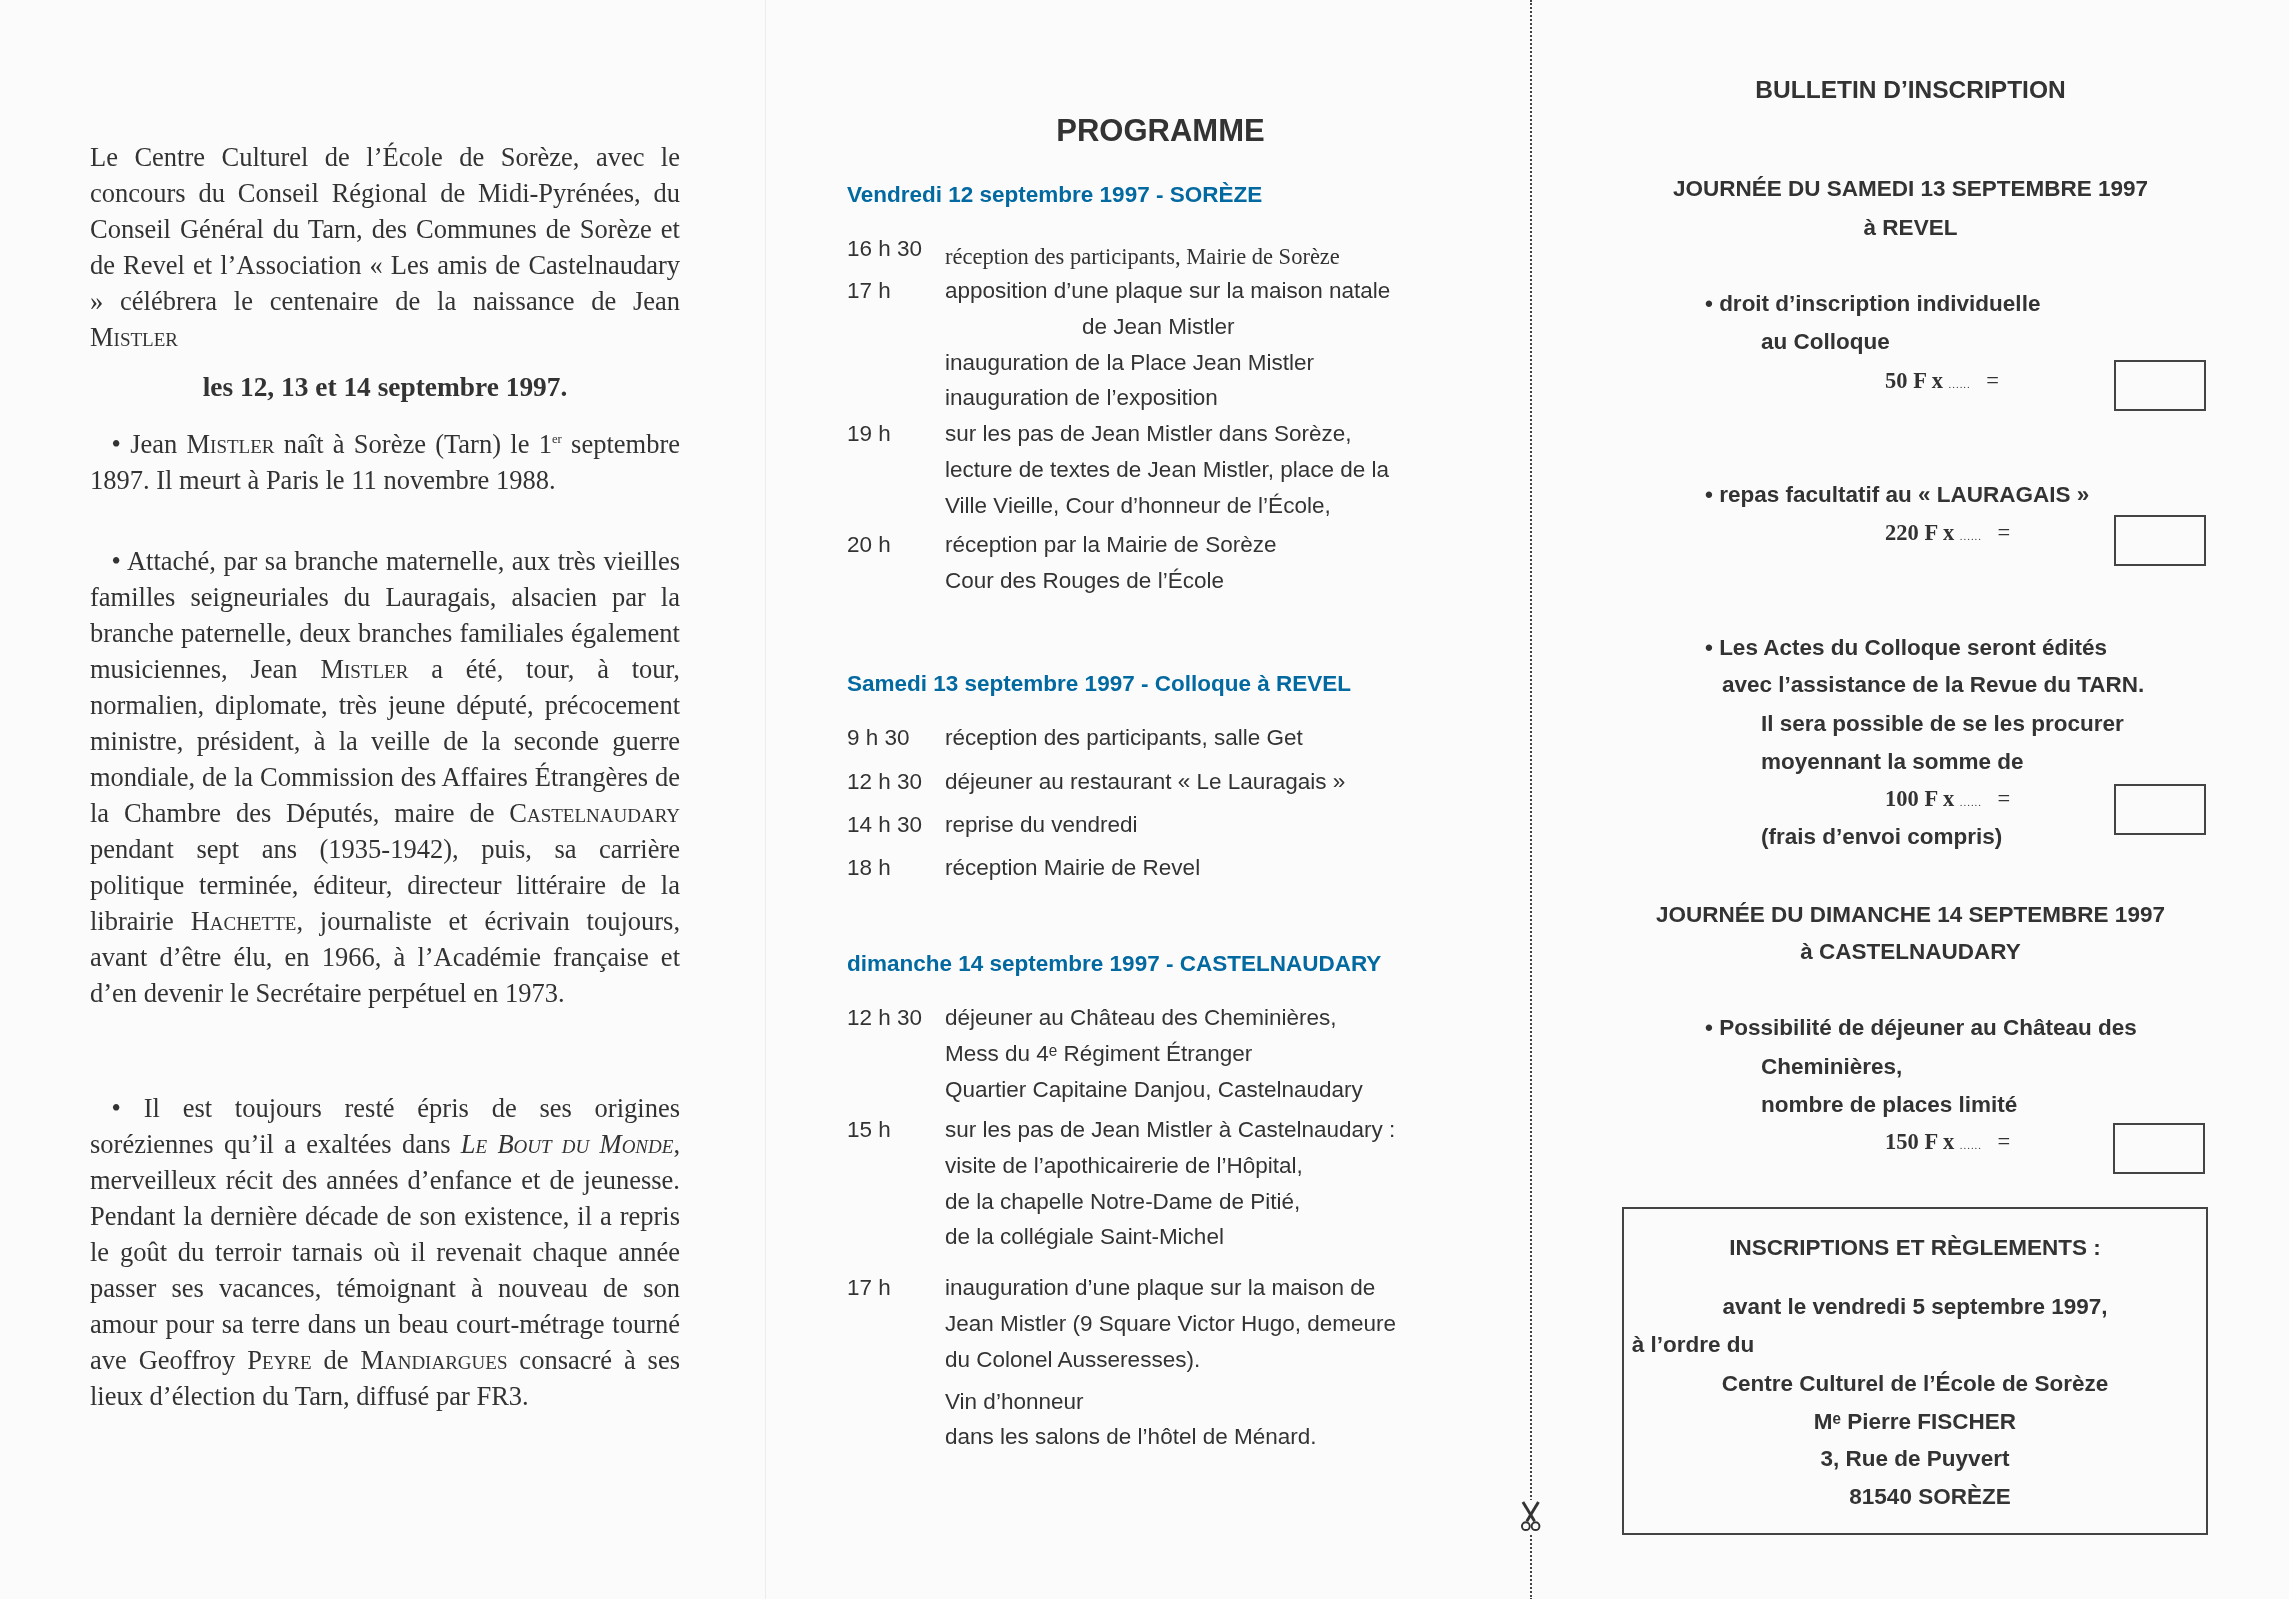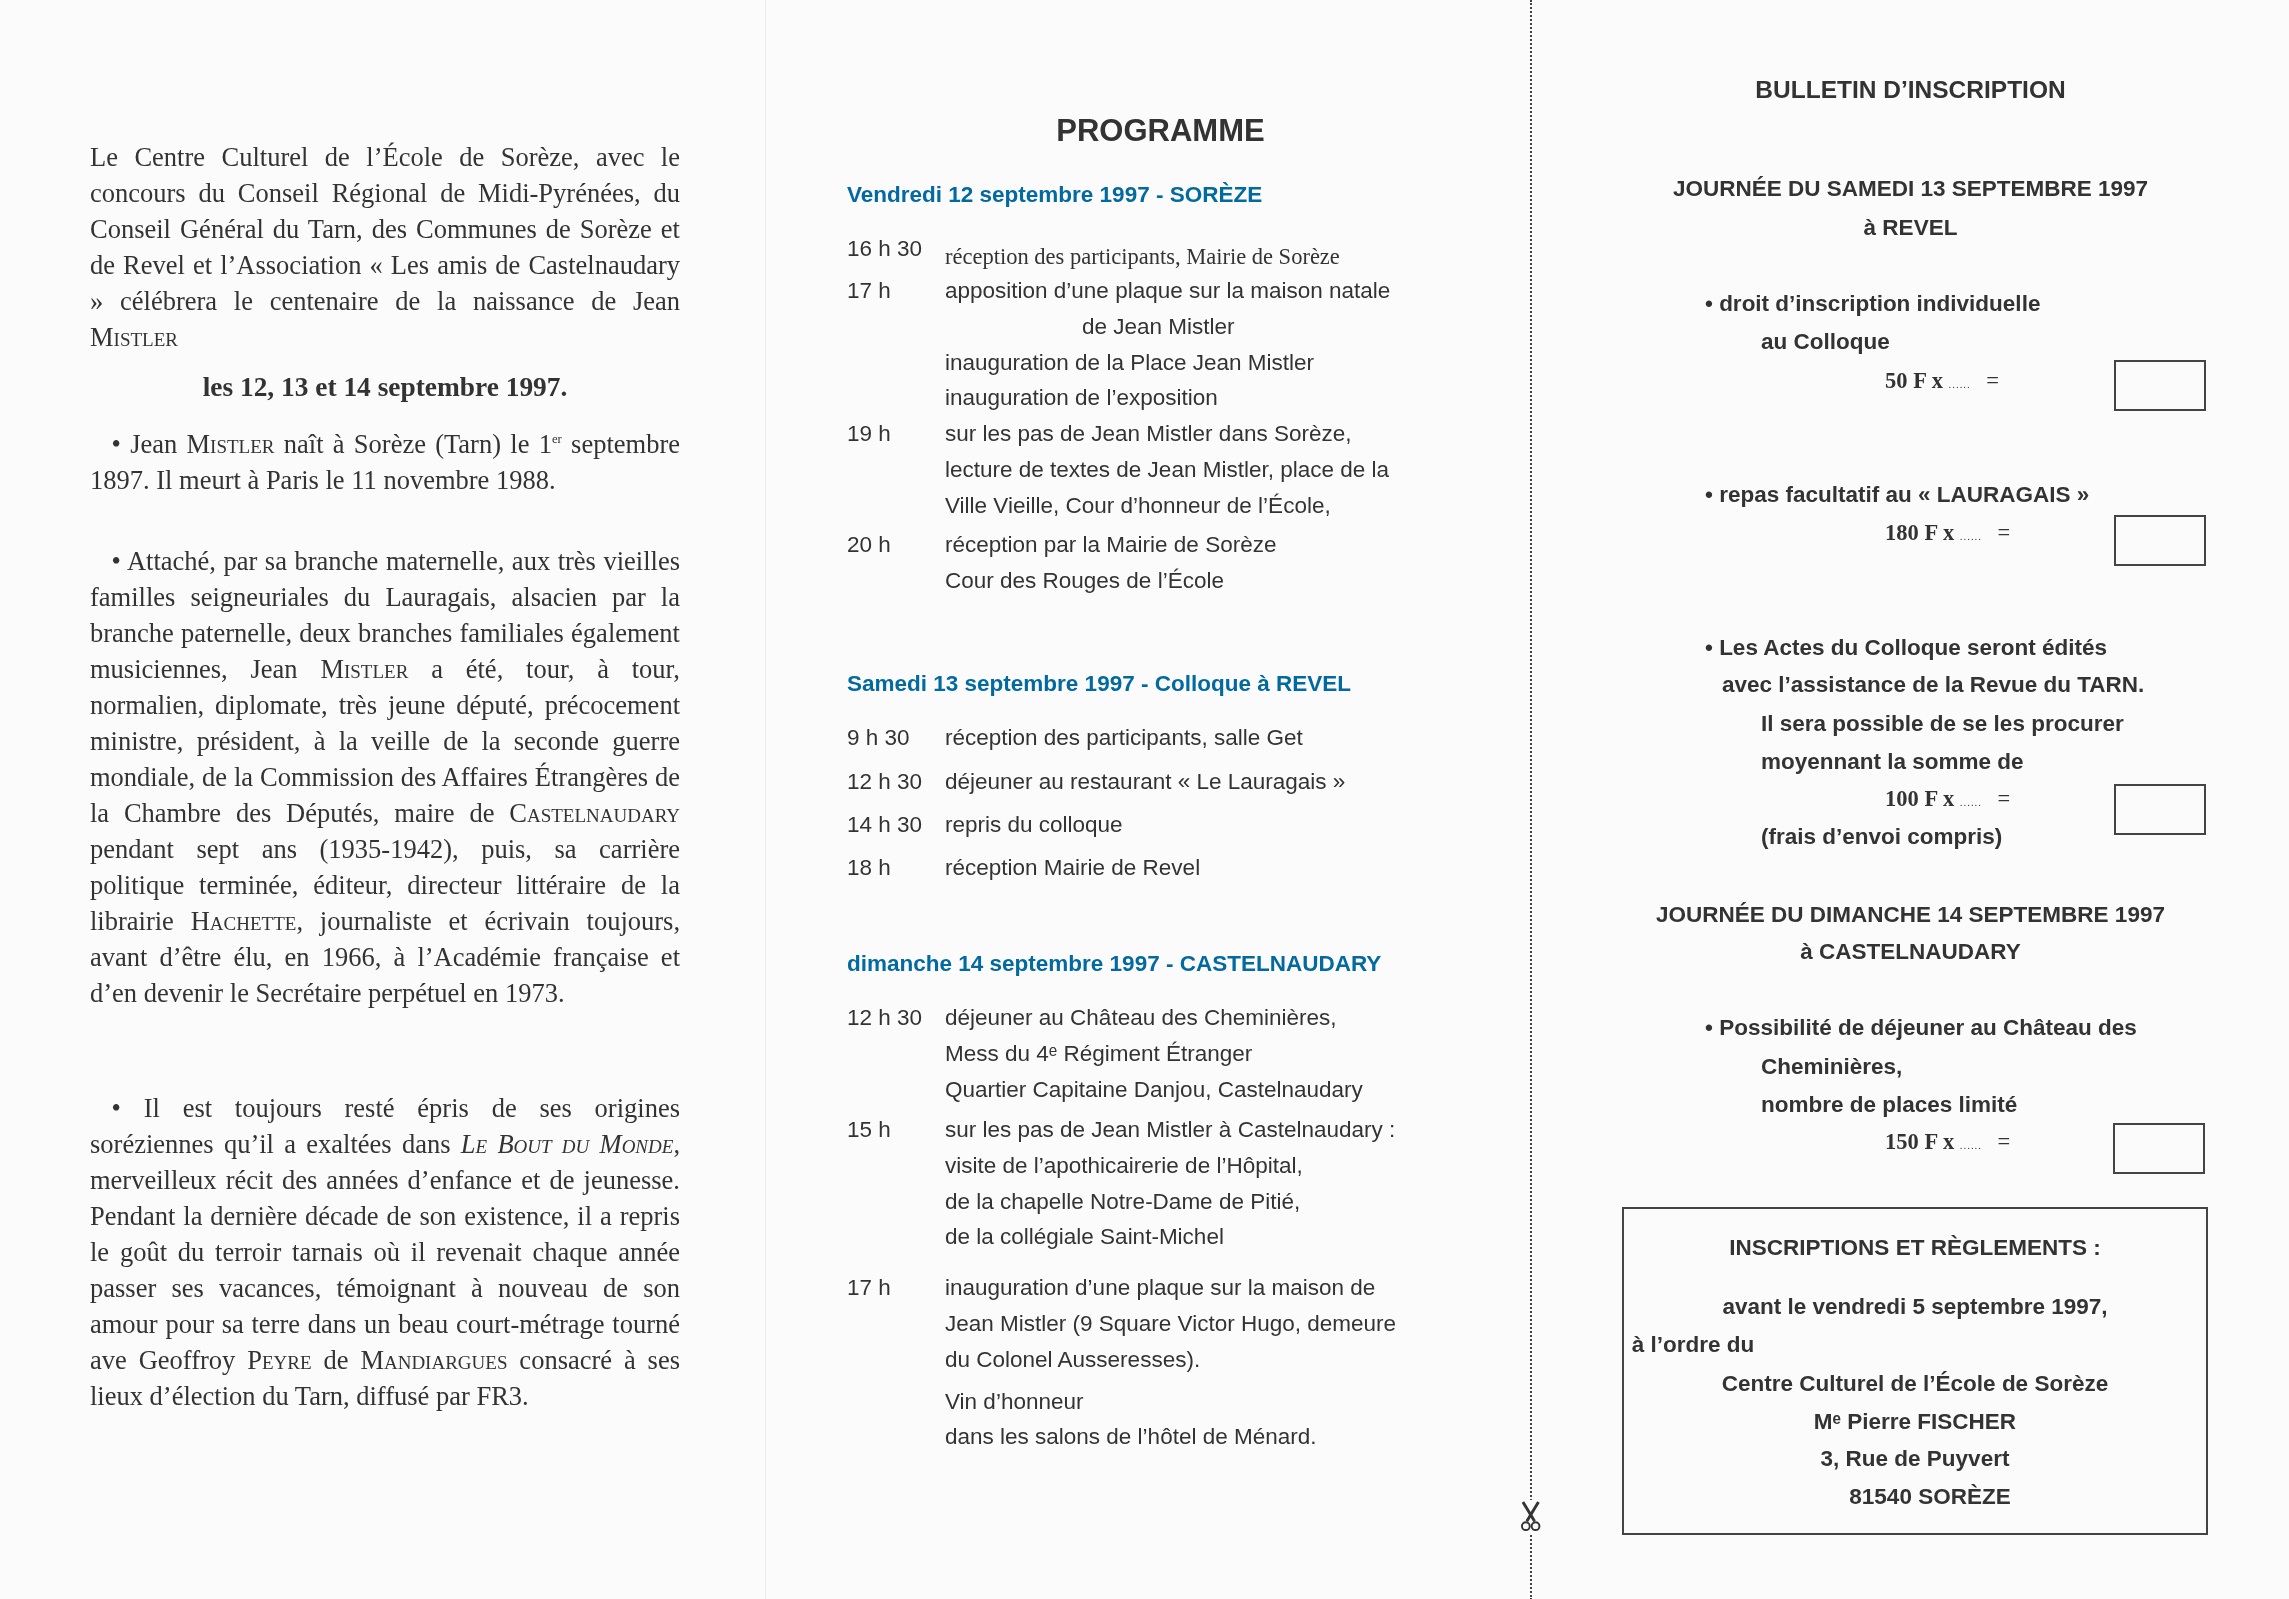--- a/index.html
+++ b/index.html
@@ -119,21 +119,21 @@
     </div>
     <div class="prog-row sans" style="top: 764px;">
       <span class="time">12 h 30</span>
       <div class="desc">
         <div style="position: absolute; top: 0px; left: 0px;">déjeuner au restaurant « Le Lauragais »</div>
       </div>
     </div>
     <div class="prog-row sans" style="top: 807px;">
       <span class="time">14 h 30</span>
       <div class="desc">
-        <div style="position: absolute; top: 0px; left: 0px;">repris du colloque</div>
+        <div style="position: absolute; top: 0px; left: 0px;">reprise du vendredi</div>
       </div>
     </div>
     <div class="prog-row sans" style="top: 850px;">
       <span class="time">18 h</span>
       <div class="desc">
         <div style="position: absolute; top: 0px; left: 0px;">réception Mairie de Revel</div>
       </div>
     </div>
     <div class="day-head sans" style="top: 951px;">dimanche 14 septembre 1997 - CASTELNAUDARY</div>
     <div class="prog-row sans" style="top: 1000px;">
@@ -180,21 +180,21 @@
   <div class="r r-center" style="left:0;width:759px;top:176px;">JOURNÉE DU SAMEDI 13 SEPTEMBRE 1997</div>
   <div class="r r-center" style="left:0;width:759px;top:215px;">à REVEL</div>
 </section>
 
 <div class="r" style="left:1705px;top:291px;">• droit d’inscription individuelle</div>
 <div class="r" style="left:1761px;top:329px;">au Colloque</div>
 <div class="price" style="left:1885px;top:368px;"><span>50 F x</span> <span class="dots">......</span> <span class="eq">=</span></div>
 <div class="box" style="left:2114px;top:360px;"></div>
 
 <div class="r" style="left:1705px;top:482px;">• repas facultatif au « LAURAGAIS »</div>
-<div class="price" style="left:1885px;top:520px;"><span>180 F x</span> <span class="dots">......</span> <span class="eq">=</span></div>
+<div class="price" style="left:1885px;top:520px;"><span>220 F x</span> <span class="dots">......</span> <span class="eq">=</span></div>
 <div class="box" style="left:2114px;top:515px;"></div>
 
 <div class="r" style="left:1705px;top:635px;">• Les Actes du Colloque seront édités</div>
 <div class="r" style="left:1722px;top:672px;">avec l’assistance de la Revue du TARN.</div>
 <div class="r" style="left:1761px;top:711px;">Il sera possible de se les procurer</div>
 <div class="r" style="left:1761px;top:749px;">moyennant la somme de</div>
 <div class="price" style="left:1885px;top:786px;"><span>100 F x</span> <span class="dots">......</span> <span class="eq">=</span></div>
 <div class="box" style="left:2114px;top:784px;"></div>
 <div class="r" style="left:1761px;top:824px;">(frais d’envoi compris)</div>
 

